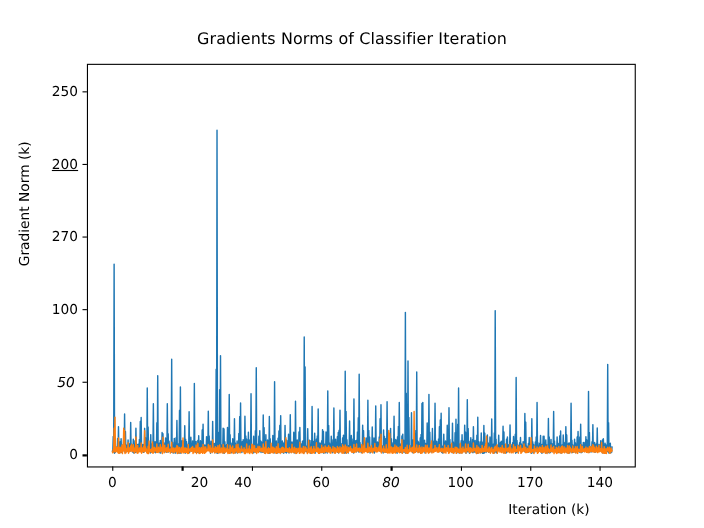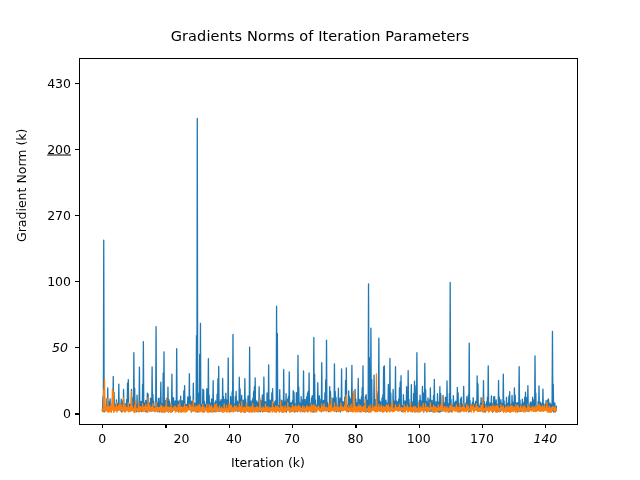--- a/index.html
+++ b/index.html
@@ -84,37 +84,37 @@
     transform-origin: left top;
     font-size: 12.5px;
     color: #000000;
     white-space: nowrap;
   }
   #xlabel {
     position: absolute;
     left: 0;
     top: 455px;
     width: 536px;
-    text-align: center;
+    text-align: right;
     font-size: 12.5px;
     color: #000000;
   }
   #ytick-labels, #xtick-labels, #tick-marks {
     position: absolute;
     left: 0; top: 0;
     width: 640px; height: 480px;
     pointer-events: none;
   }
 </style>
 </head>
 <body>
 
 <div id="figure">
 
-  <div id="chart-title">Gradients Norms of Iteration Parameters</div>
+  <div id="chart-title">Gradients Norms of Classifier Iteration</div>
 
   <div id="ylabel">Gradient Norm (k)</div>
 
   <div id="xlabel">Iteration (k)</div>
 
   <div id="plot-area">
     <svg id="plot-svg" width="497" height="365">
         <path d="M22.16 351.12L22.56 350.25L22.95 337.74L23.35 351.99L23.74 181.10L24.14 352.98L24.54 338.04L24.93 352.25L25.33 347.37L25.73 350.34L26.12 347.29L26.52 351.11L26.92 339.51L27.31 350.96L27.71 328.99L28.11 351.80L28.50 346.72L28.90 352.82L29.29 342.59L29.69 350.68L30.09 339.80L30.48 352.33L30.88 345.41L31.28 351.43L31.67 347.85L32.07 349.60L32.47 338.30L32.86 350.69L33.26 317.43L33.65 352.07L34.05 333.26L34.45 351.99L34.84 345.43L35.24 349.98L35.64 346.00L36.03 351.36L36.43 340.98L36.83 351.52L37.22 348.03L37.62 349.98L38.01 344.14L38.41 351.11L38.81 325.09L39.20 350.18L39.60 344.74L40.00 350.30L40.39 346.91L40.79 352.07L41.19 340.22L41.58 352.88L41.98 349.22L42.38 352.47L42.77 341.55L43.17 352.11L43.56 330.29L43.96 350.23L44.36 345.74L44.75 352.23L45.15 345.04L45.55 350.50L45.94 344.77L46.34 349.77L46.74 340.42L47.13 351.12L47.53 324.08L47.92 350.53L48.32 320.61L48.72 350.34L49.11 345.74L49.51 349.48L49.91 345.09L50.30 352.20L50.70 347.36L51.10 351.60L51.49 330.40L51.89 350.73L52.28 339.01L52.68 350.80L53.08 346.60L53.47 351.81L53.87 293.75L54.27 352.63L54.66 329.12L55.06 349.96L55.46 348.02L55.85 351.35L56.25 345.58L56.65 352.83L57.04 336.09L57.44 352.23L57.83 347.78L58.23 350.69L58.63 344.06L59.02 351.15L59.42 308.07L59.82 352.33L60.21 345.40L60.61 350.63L61.01 342.46L61.40 352.59L61.80 347.26L62.19 351.95L62.59 325.24L62.99 350.42L63.38 282.61L63.78 351.39L64.18 346.18L64.57 351.25L64.97 343.91L65.37 352.57L65.76 341.34L66.16 352.91L66.56 348.05L66.95 350.26L67.35 334.09L67.74 351.81L68.14 335.26L68.54 350.07L68.93 343.53L69.33 349.54L69.73 346.84L70.12 350.96L70.52 339.16L70.92 352.20L71.31 343.75L71.71 352.20L72.10 307.95L72.50 351.39L72.90 335.39L73.29 351.98L73.69 342.18L74.09 349.87L74.48 348.18L74.88 350.40L75.28 347.28L75.67 352.09L76.07 267.55L76.46 350.81L76.86 342.92L77.26 352.58L77.65 346.90L78.05 352.83L78.45 339.51L78.84 350.55L79.24 349.74L79.64 352.93L80.03 339.00L80.43 349.93L80.83 323.18L81.22 351.88L81.62 346.09L82.01 352.52L82.41 344.45L82.81 353.03L83.20 314.19L83.60 352.08L84.00 292.87L84.39 353.04L84.79 346.11L85.19 351.82L85.58 341.57L85.98 349.70L86.37 341.85L86.77 349.60L87.17 345.34L87.56 350.28L87.96 328.07L88.36 353.06L88.75 340.32L89.15 349.62L89.55 342.45L89.94 350.73L90.34 346.74L90.73 352.48L91.13 344.60L91.53 352.19L91.92 315.27L92.32 352.48L92.72 343.87L93.11 349.53L93.51 338.54L93.91 350.98L94.30 346.54L94.70 350.85L95.10 341.95L95.49 350.39L95.89 345.43L96.28 351.18L96.68 289.66L97.08 350.00L97.47 343.34L97.87 352.19L98.27 342.22L98.66 351.14L99.06 349.87L99.46 352.20L99.85 341.44L100.25 351.65L100.64 337.18L101.04 352.90L101.44 345.23L101.83 351.74L102.23 341.65L102.63 352.06L103.02 342.64L103.42 350.85L103.82 331.97L104.21 351.52L104.61 326.66L105.00 349.64L105.40 346.20L105.80 349.88L106.19 345.48L106.59 350.64L106.99 348.39L107.38 350.27L107.78 337.93L108.18 350.24L108.57 343.96L108.97 349.52L109.37 314.74L109.76 350.43L110.16 337.27L110.55 350.49L110.95 347.78L111.35 353.00L111.74 342.07L112.14 351.33L112.54 347.31L112.93 351.66L113.33 324.07L113.73 351.58L114.12 345.79L114.52 349.91L114.91 344.12L115.31 352.50L115.71 350.57L116.10 350.50L116.50 276.61L116.90 352.73L117.29 59.45L117.69 353.06L118.09 333.96L118.48 351.39L118.88 345.45L119.28 352.63L119.67 295.38L120.07 351.43L120.46 264.33L120.86 351.81L121.26 345.23L121.65 349.84L122.05 347.62L122.45 351.61L122.84 330.20L123.24 352.85L123.64 330.88L124.03 353.06L124.43 342.49L124.82 351.37L125.22 346.09L125.62 349.48L126.01 345.16L126.41 350.68L126.81 329.71L127.20 351.95L127.60 344.74L128.00 351.15L128.39 299.61L128.79 350.66L129.18 336.13L129.58 350.72L129.98 343.73L130.37 352.61L130.77 348.32L131.17 351.99L131.56 339.82L131.96 350.70L132.36 343.48L132.75 351.17L133.15 321.70L133.55 352.59L133.94 343.65L134.34 352.54L134.73 345.93L135.13 350.45L135.53 341.92L135.92 352.81L136.32 344.23L136.72 351.36L137.11 335.14L137.51 351.93L137.91 319.81L138.30 351.78L138.70 307.32L139.09 349.90L139.49 346.18L139.89 352.38L140.28 342.47L140.68 350.58L141.08 340.71L141.47 350.13L141.87 344.26L142.27 352.71L142.66 319.42L143.06 350.03L143.45 337.35L143.85 350.48L144.25 340.39L144.64 351.67L145.04 347.72L145.44 351.12L145.83 334.03L146.23 351.18L146.63 340.91L147.02 350.36L147.42 344.07L147.82 351.32L148.21 299.01L148.61 352.24L149.00 345.68L149.40 350.04L149.80 349.14L150.19 352.82L150.59 337.52L150.99 350.80L151.38 344.73L151.78 352.33L152.18 332.56L152.57 350.87L152.97 275.31L153.36 350.48L153.76 344.71L154.16 350.90L154.55 349.54L154.95 351.44L155.35 337.59L155.74 351.57L156.14 332.46L156.54 351.35L156.93 341.67L157.33 352.34L157.73 342.88L158.12 349.85L158.52 345.12L158.91 352.28L159.31 318.25L159.71 351.41L160.10 329.87L160.50 352.74L160.90 345.11L161.29 352.37L161.69 336.28L162.09 350.75L162.48 346.77L162.88 351.33L163.27 341.04L163.67 350.34L164.07 343.89L164.46 353.08L164.86 319.58L165.26 352.92L165.65 339.86L166.05 350.01L166.45 347.87L166.84 350.58L167.24 346.21L167.63 351.49L168.03 336.88L168.43 351.64L168.82 343.47L169.22 352.88L169.62 288.10L170.01 350.48L170.41 343.48L170.81 351.61L171.20 341.91L171.60 349.81L172.00 349.08L172.39 352.80L172.79 339.36L173.18 349.51L173.58 332.76L173.98 350.27L174.37 327.82L174.77 349.63L175.17 318.83L175.56 351.78L175.96 344.66L176.36 352.46L176.75 341.89L177.15 351.91L177.54 343.65L177.94 353.08L178.34 346.68L178.73 351.41L179.13 327.70L179.53 352.20L179.92 340.79L180.32 352.74L180.72 341.44L181.11 351.11L181.51 348.41L181.90 352.00L182.30 335.82L182.70 352.79L183.09 344.83L183.49 350.65L183.89 318.04L184.28 351.79L184.68 346.58L185.08 352.33L185.47 342.75L185.87 349.65L186.27 345.46L186.66 351.44L187.06 333.96L187.45 352.69L187.85 340.81L188.25 352.86L188.64 305.85L189.04 351.04L189.44 344.08L189.83 352.44L190.23 341.03L190.63 351.43L191.02 348.17L191.42 351.18L191.81 333.78L192.21 351.60L192.61 329.61L193.00 351.30L193.40 345.98L193.80 351.06L194.19 344.50L194.59 349.77L194.99 342.17L195.38 352.10L195.78 341.72L196.17 353.09L196.57 247.27L196.97 351.77L197.36 274.63L197.76 351.03L198.16 346.37L198.55 351.73L198.95 346.41L199.35 350.73L199.74 330.64L200.14 351.35L200.54 342.62L200.93 351.67L201.33 341.22L201.72 351.14L202.12 349.47L202.52 353.07L202.91 341.41L203.31 352.51L203.71 310.50L204.10 352.00L204.50 347.09L204.90 351.35L205.29 342.14L205.69 349.90L206.08 334.76L206.48 353.04L206.88 345.88L207.27 350.13L207.67 340.19L208.07 351.43L208.46 337.34L208.86 349.55L209.26 312.89L209.65 351.77L210.05 343.45L210.45 352.77L210.84 344.17L211.24 352.35L211.63 343.91L212.03 350.90L212.43 341.56L212.82 351.92L213.22 331.64L213.62 352.44L214.01 333.16L214.41 353.00L214.81 344.69L215.20 352.27L215.60 345.13L215.99 352.60L216.39 333.77L216.79 350.30L217.18 343.88L217.58 352.78L217.98 296.32L218.37 349.57L218.77 327.79L219.17 349.60L219.56 343.77L219.96 351.46L220.35 349.17L220.75 351.90L221.15 337.62L221.54 350.20L221.94 345.30L222.34 352.57L222.73 340.73L223.13 351.54L223.53 311.96L223.92 351.78L224.32 346.69L224.72 352.59L225.11 340.30L225.51 350.28L225.90 347.16L226.30 349.54L226.70 337.99L227.09 352.25L227.49 334.23L227.89 352.83L228.28 332.11L228.68 350.67L229.08 313.89L229.47 349.80L229.87 344.22L230.26 351.82L230.66 347.89L231.06 350.75L231.45 339.09L231.85 350.71L232.25 336.64L232.64 352.66L233.04 344.52L233.44 352.97L233.83 278.39L234.23 352.68L234.62 315.10L235.02 350.71L235.42 340.85L235.81 350.77L236.21 347.25L236.61 352.75L237.00 345.93L237.40 349.74L237.80 323.74L238.19 349.70L238.59 343.04L238.99 350.05L239.38 336.89L239.78 350.03L240.17 350.02L240.57 350.71L240.97 340.09L241.36 352.83L241.76 303.60L242.16 350.39L242.55 346.79L242.95 349.95L243.35 341.63L243.74 351.90L244.14 341.23L244.53 350.56L244.93 333.71L245.33 350.90L245.72 320.73L246.12 351.99L246.52 281.27L246.91 350.28L247.31 343.24L247.71 349.59L248.10 348.27L248.50 352.48L248.90 347.02L249.29 349.51L249.69 327.56L250.08 349.58L250.48 332.56L250.88 350.57L251.27 341.46L251.67 349.87L252.07 344.94L252.46 350.85L252.86 339.22L253.26 349.92L253.65 344.85L254.05 350.87L254.44 304.94L254.84 351.87L255.24 332.40L255.63 350.98L256.03 338.51L256.43 352.78L256.82 349.43L257.22 351.86L257.62 347.10L258.01 350.40L258.41 329.16L258.80 352.13L259.20 342.55L259.60 351.38L259.99 339.09L260.39 352.94L260.79 343.84L261.18 349.94L261.58 309.97L261.98 351.47L262.37 343.46L262.77 350.49L263.17 342.76L263.56 350.32L263.96 344.03L264.35 350.14L264.75 338.26L265.15 351.06L265.54 321.71L265.94 349.70L266.34 308.93L266.73 352.21L267.13 346.11L267.53 350.71L267.92 347.10L268.32 352.76L268.71 331.97L269.11 350.44L269.51 337.69L269.90 350.73L270.30 339.82L270.70 352.15L271.09 341.77L271.49 351.22L271.89 306.30L272.28 350.85L272.68 334.41L273.07 350.23L273.47 347.28L273.87 352.02L274.26 346.05L274.66 350.39L275.06 330.44L275.45 350.93L275.85 339.82L276.25 349.60L276.64 350.88L277.04 350.81L277.44 343.37L277.83 350.30L278.23 319.40L278.62 351.21L279.02 347.79L279.42 351.68L279.81 340.45L280.21 351.90L280.61 341.81L281.00 353.08L281.40 337.96L281.80 350.78L282.19 328.61L282.59 350.05L282.98 306.86L283.38 351.35L283.78 344.48L284.17 352.13L284.57 347.73L284.97 352.39L285.36 337.44L285.76 352.88L286.16 335.67L286.55 350.39L286.95 341.18L287.34 352.40L287.74 344.89L288.14 350.41L288.53 224.97L288.93 353.09L289.33 298.42L289.72 350.77L290.12 347.62L290.52 352.05L290.91 269.09L291.31 351.52L291.71 320.45L292.10 351.17L292.50 346.26L292.89 350.36L293.29 349.68L293.69 350.54L294.08 316.19L294.48 350.20L294.88 346.12L295.27 352.57L295.67 340.71L296.07 349.93L296.46 347.01L296.86 352.30L297.25 335.49L297.65 352.24L298.05 332.35L298.44 351.11L298.84 279.10L299.24 351.42L299.63 341.61L300.03 351.00L300.43 342.80L300.82 352.27L301.22 348.65L301.62 350.31L302.01 339.11L302.41 349.64L302.80 335.92L303.20 352.52L303.60 307.89L303.99 352.02L304.39 306.79L304.79 351.53L305.18 345.41L305.58 350.29L305.98 341.15L306.37 352.83L306.77 344.07L307.16 349.51L307.56 345.31L307.96 349.79L308.35 325.49L308.75 351.02L309.15 338.29L309.54 352.40L309.94 299.51L310.34 350.94L310.73 333.85L311.13 350.54L311.52 349.68L311.92 351.78L312.32 345.82L312.71 351.94L313.11 330.49L313.51 351.13L313.90 342.91L314.30 351.18L314.70 341.85L315.09 350.84L315.49 307.67L315.89 350.88L316.28 341.88L316.68 350.63L317.07 342.32L317.47 349.81L317.87 347.32L318.26 350.51L318.66 340.12L319.06 351.73L319.45 328.86L319.85 349.85L320.25 322.89L320.64 350.87L321.04 316.74L321.43 352.25L321.83 346.35L322.23 352.83L322.62 346.65L323.02 352.61L323.42 335.66L323.81 350.11L324.21 343.44L324.61 352.19L325.00 341.99L325.40 349.51L325.79 343.65L326.19 349.63L326.59 327.64L326.98 350.94L327.38 343.52L327.78 349.62L328.17 311.62L328.57 351.06L328.97 340.52L329.36 349.91L329.76 345.61L330.16 349.58L330.55 349.51L330.95 352.46L331.34 325.66L331.74 352.51L332.14 342.68L332.53 352.04L332.93 346.83L333.33 351.74L333.72 334.31L334.12 351.08L334.52 322.19L334.91 353.07L335.31 345.01L335.70 350.19L336.10 326.61L336.50 352.60L336.89 293.65L337.29 349.80L337.69 344.65L338.08 352.92L338.48 347.74L338.88 350.47L339.27 341.63L339.67 352.59L340.06 336.14L340.46 352.34L340.86 341.87L341.25 349.48L341.65 345.27L342.05 351.04L342.44 327.47L342.84 351.58L343.24 333.98L343.63 353.03L344.03 347.07L344.43 350.83L344.82 304.28L345.22 351.80L345.61 330.61L346.01 351.01L346.41 342.14L346.80 352.98L347.20 350.27L347.60 349.88L347.99 339.01L348.39 350.79L348.79 345.71L349.18 352.09L349.58 340.47L349.97 352.65L350.37 328.91L350.77 351.77L351.16 346.74L351.56 352.05L351.96 341.35L352.35 349.94L352.75 348.64L353.15 352.81L353.54 336.56L353.94 352.98L354.34 320.37L354.73 351.68L355.13 342.29L355.52 352.09L355.92 348.42L356.32 350.56L356.71 342.79L357.11 352.68L357.51 334.68L357.90 349.96L358.30 346.76L358.70 353.00L359.09 342.68L359.49 353.01L359.88 327.76L360.28 352.74L360.68 334.73L361.07 350.19L361.47 348.24L361.87 352.37L362.26 343.81L362.66 351.32L363.06 336.36L363.45 351.34L363.85 343.62L364.24 352.08L364.64 350.45L365.04 351.83L365.43 338.27L365.83 350.25L366.23 347.05L366.62 351.52L367.02 321.93L367.42 350.77L367.81 345.06L368.21 352.71L368.61 344.68L369.00 352.91L369.40 334.60L369.79 352.70L370.19 223.38L370.59 350.94L370.98 340.39L371.38 352.62L371.78 346.73L372.17 352.66L372.57 345.72L372.97 350.08L373.36 336.58L373.76 350.41L374.15 344.35L374.55 350.20L374.95 343.34L375.34 350.14L375.74 342.05L376.14 350.97L376.53 347.19L376.93 349.90L377.33 328.46L377.72 352.49L378.12 333.79L378.51 352.70L378.91 345.01L379.31 349.55L379.70 349.42L380.10 352.84L380.50 340.27L380.89 351.69L381.29 338.26L381.69 351.51L382.08 347.27L382.48 351.32L382.88 345.01L383.27 350.23L383.67 327.44L384.06 349.62L384.46 345.14L384.86 351.53L385.25 349.72L385.65 349.89L386.05 343.56L386.44 351.77L386.84 337.76L387.24 350.16L387.63 350.56L388.03 350.44L388.42 335.77L388.82 352.98L389.22 284.26L389.61 352.15L390.01 341.44L390.41 351.93L390.80 347.55L391.20 351.15L391.60 345.82L391.99 350.03L392.39 343.50L392.79 349.90L393.18 338.66L393.58 351.44L393.97 344.67L394.37 349.94L394.77 347.00L395.16 350.42L395.56 342.49L395.96 350.30L396.35 343.67L396.75 351.28L397.15 316.86L397.54 351.90L397.94 324.78L398.33 351.72L398.73 346.31L399.13 352.12L399.52 348.16L399.92 351.75L400.32 344.22L400.71 352.17L401.11 338.74L401.51 349.47L401.90 344.75L402.30 349.57L402.69 349.88L403.09 353.04L403.49 321.68L403.88 351.48L404.28 342.51L404.68 352.77L405.07 345.05L405.47 349.51L405.87 346.35L406.26 351.89L406.66 342.79L407.06 350.19L407.45 338.14L407.85 350.60L408.24 306.83L408.64 350.11L409.04 343.46L409.43 350.73L409.83 347.12L410.23 350.98L410.62 343.88L411.02 349.96L411.42 336.95L411.81 351.62L412.21 344.95L412.60 353.10L413.00 344.75L413.40 352.48L413.79 337.56L414.19 351.56L414.59 337.63L414.98 349.70L415.38 348.31L415.78 352.10L416.17 340.89L416.57 352.75L416.96 345.42L417.36 350.53L417.76 348.71L418.15 352.47L418.55 321.48L418.95 352.38L419.34 338.16L419.74 352.71L420.14 348.08L420.53 352.20L420.93 340.56L421.33 350.69L421.72 344.47L422.12 351.54L422.51 347.40L422.91 350.81L423.31 315.09L423.70 350.47L424.10 341.85L424.50 351.44L424.89 346.22L425.29 350.47L425.69 348.26L426.08 350.18L426.48 338.28L426.87 351.69L427.27 344.84L427.67 352.39L428.06 343.97L428.46 350.22L428.86 337.24L429.25 349.69L429.65 332.77L430.05 353.09L430.44 347.10L430.84 349.69L431.23 345.27L431.63 352.13L432.03 336.40L432.42 349.92L432.82 343.22L433.22 351.79L433.61 348.17L434.01 351.12L434.41 328.83L434.80 351.77L435.20 336.50L435.60 352.67L435.99 345.68L436.39 352.38L436.78 343.94L437.18 352.75L437.58 343.74L437.97 352.71L438.37 348.27L438.77 350.75L439.16 307.65L439.56 349.47L439.96 341.24L440.35 352.44L440.75 345.53L441.14 352.07L441.54 349.84L441.94 350.07L442.33 340.24L442.73 351.67L443.13 343.61L443.52 352.60L443.92 346.21L444.32 350.65L444.71 338.24L445.11 351.16L445.51 333.27L445.90 350.77L446.30 347.13L446.69 352.01L447.09 338.31L447.49 351.49L447.88 326.75L448.28 352.58L448.68 345.31L449.07 352.24L449.47 347.81L449.87 349.89L450.26 343.26L450.66 350.31L451.05 343.21L451.45 351.51L451.85 345.98L452.24 349.48L452.64 338.04L453.04 350.12L453.43 340.98L453.83 350.95L454.23 347.49L454.62 352.03L455.02 296.97L455.41 350.87L455.81 334.04L456.21 352.08L456.60 347.14L457.00 350.42L457.40 350.08L457.79 351.64L458.19 342.52L458.59 350.06L458.98 327.01L459.38 351.55L459.78 348.27L460.17 350.13L460.57 343.23L460.96 352.27L461.36 346.04L461.76 349.81L462.15 344.40L462.55 350.52L462.95 330.08L463.34 350.45L463.74 344.81L464.14 350.48L464.53 347.50L464.93 350.61L465.32 345.08L465.72 349.83L466.12 341.70L466.51 351.03L466.91 346.44L467.31 351.86L467.70 340.99L468.10 352.94L468.50 339.93L468.89 350.59L469.29 346.69L469.68 351.40L470.08 344.02L470.48 352.64L470.87 345.47L471.27 351.59L471.67 350.08L472.06 351.28L472.46 272.41L472.86 351.98L473.25 325.23L473.65 353.06L474.05 346.09L474.44 351.01L474.84 343.99L475.23 352.83L475.63 349.57L476.03 352.00L476.42 347.22" fill="none" stroke="#1f77b4" stroke-width="1.3" stroke-linejoin="round" stroke-linecap="round"></path>
         <path d="M22.16 351.73L22.56 352.68L22.95 349.56L23.35 350.57L23.74 330.32L24.14 351.66L24.54 320.28L24.93 351.87L25.33 349.63L25.73 351.13L26.12 347.61L26.52 351.71L26.92 347.60L27.31 352.64L27.71 339.25L28.11 353.17L28.50 348.86L28.90 352.58L29.29 347.57L29.69 352.29L30.09 351.04L30.48 350.94L30.88 345.60L31.28 353.33L31.67 349.44L32.07 351.04L32.47 330.24L32.86 350.50L33.26 332.55L33.65 353.26L34.05 346.19L34.45 352.64L34.84 350.35L35.24 350.82L35.64 348.47L36.03 351.38L36.43 343.53L36.83 353.09L37.22 349.00L37.62 351.71L38.01 347.91L38.41 351.04L38.81 346.34L39.20 350.70L39.60 344.88L40.00 351.58L40.39 350.55L40.79 350.65L41.19 345.38L41.58 351.77L41.98 350.41L42.38 352.77L42.77 348.06L43.17 351.22L43.56 338.30L43.96 351.38L44.36 348.85L44.75 353.02L45.15 346.02L45.55 352.82L45.94 350.28L46.34 350.82L46.74 348.32L47.13 351.76L47.53 348.57L47.92 351.71L48.32 343.80L48.72 353.00L49.11 350.87L49.51 351.82L49.91 348.02L50.30 351.37L50.70 346.49L51.10 351.97L51.49 332.49L51.89 351.06L52.28 347.19L52.68 350.49L53.08 349.07L53.47 352.72L53.87 350.46L54.27 353.24L54.66 346.74L55.06 353.33L55.46 341.85L55.85 351.04L56.25 351.66L56.65 350.66L57.04 349.58L57.44 351.86L57.83 348.88L58.23 352.36L58.63 342.83L59.02 353.13L59.42 350.09L59.82 352.32L60.21 347.58L60.61 350.89L61.01 348.14L61.40 350.69L61.80 349.60L62.19 352.28L62.59 344.68L62.99 352.19L63.38 351.64L63.78 352.45L64.18 347.58L64.57 351.24L64.97 349.35L65.37 351.82L65.76 345.38L66.16 351.06L66.56 347.59L66.95 350.48L67.35 350.24L67.74 353.33L68.14 338.50L68.54 350.92L68.93 347.39L69.33 352.57L69.73 345.85L70.12 350.47L70.52 351.19L70.92 350.66L71.31 348.35L71.71 352.27L72.10 347.89L72.50 351.41L72.90 344.89L73.29 351.41L73.69 350.52L74.09 351.22L74.48 349.05L74.88 352.87L75.28 349.16L75.67 351.30L76.07 343.03L76.46 351.69L76.86 351.20L77.26 352.51L77.65 348.15L78.05 351.45L78.45 349.47L78.84 352.36L79.24 348.33L79.64 351.02L80.03 348.49L80.43 351.37L80.83 345.94L81.22 353.25L81.62 346.93L82.01 350.64L82.41 349.23L82.81 352.99L83.20 347.74L83.60 351.89L84.00 352.12L84.39 351.16L84.79 348.34L85.19 352.83L85.58 347.23L85.98 351.37L86.37 339.19L86.77 352.69L87.17 350.98L87.56 352.26L87.96 348.19L88.36 352.33L88.75 348.20L89.15 352.13L89.55 348.62L89.94 352.61L90.34 351.38L90.73 353.25L91.13 345.00L91.53 353.00L91.92 349.13L92.32 350.56L92.72 349.33L93.11 351.04L93.51 348.46L93.91 351.31L94.30 347.85L94.70 350.71L95.10 346.96L95.49 353.21L95.89 348.80L96.28 352.41L96.68 348.57L97.08 350.77L97.47 351.78L97.87 351.38L98.27 345.54L98.66 353.35L99.06 349.04L99.46 351.99L99.85 343.84L100.25 351.31L100.64 349.95L101.04 353.19L101.44 348.07L101.83 353.19L102.23 349.49L102.63 352.30L103.02 347.82L103.42 352.13L103.82 351.58L104.21 353.09L104.61 344.96L105.00 351.96L105.40 350.21L105.80 353.12L106.19 347.36L106.59 352.53L106.99 347.28L107.38 351.77L107.78 349.36L108.18 351.04L108.57 349.17L108.97 350.66L109.37 345.04L109.76 350.89L110.16 350.06L110.55 351.09L110.95 345.98L111.35 352.50L111.74 348.69L112.14 351.28L112.54 348.26L112.93 352.47L113.33 341.01L113.73 351.07L114.12 350.75L114.52 351.50L114.91 348.59L115.31 352.81L115.71 347.15L116.10 351.80L116.50 347.72L116.90 352.22L117.29 351.91L117.69 350.98L118.09 346.14L118.48 352.93L118.88 350.78L119.28 352.09L119.67 345.52L120.07 352.30L120.46 350.41L120.86 352.53L121.26 348.26L121.65 350.98L122.05 349.40L122.45 352.90L122.84 345.05L123.24 351.55L123.64 349.26L124.03 352.79L124.43 348.06L124.82 352.08L125.22 349.60L125.62 351.02L126.01 348.82L126.41 351.74L126.81 345.34L127.20 353.26L127.60 350.34L128.00 352.78L128.39 349.28L128.79 353.10L129.18 345.66L129.58 352.91L129.98 347.50L130.37 350.80L130.77 350.75L131.17 351.83L131.56 346.39L131.96 353.25L132.36 350.30L132.75 352.91L133.15 348.87L133.55 352.61L133.94 350.31L134.34 350.90L134.73 345.38L135.13 351.06L135.53 349.80L135.92 352.60L136.32 344.73L136.72 352.36L137.11 348.12L137.51 351.57L137.91 349.14L138.30 352.72L138.70 350.79L139.09 351.41L139.49 346.55L139.89 350.83L140.28 349.26L140.68 351.03L141.08 350.21L141.47 351.59L141.87 348.10L142.27 353.21L142.66 349.53L143.06 353.29L143.45 350.40L143.85 350.46L144.25 344.53L144.64 352.63L145.04 349.92L145.44 350.56L145.83 349.07L146.23 352.53L146.63 346.44L147.02 353.31L147.42 351.39L147.82 351.64L148.21 349.31L148.61 352.38L149.00 344.72L149.40 353.22L149.80 345.46L150.19 350.91L150.59 349.42L150.99 351.59L151.38 346.15L151.78 351.85L152.18 350.06L152.57 351.97L152.97 348.63L153.36 353.20L153.76 350.70L154.16 350.58L154.55 346.75L154.95 352.38L155.35 348.78L155.74 350.69L156.14 346.88L156.54 351.08L156.93 349.87L157.33 351.00L157.73 348.44L158.12 351.43L158.52 350.20L158.91 351.67L159.31 344.56L159.71 351.43L160.10 351.41L160.50 352.75L160.90 347.55L161.29 353.30L161.69 342.46L162.09 351.72L162.48 349.91L162.88 352.61L163.27 349.11L163.67 353.11L164.07 347.99L164.46 352.91L164.86 348.86L165.26 351.74L165.65 349.07L166.05 352.78L166.45 343.93L166.84 351.71L167.24 352.01L167.63 352.38L168.03 347.38L168.43 352.74L168.82 348.32L169.22 352.12L169.62 348.46L170.01 350.73L170.41 350.25L170.81 352.98L171.20 347.18L171.60 353.11L172.00 349.43L172.39 352.09L172.79 344.48L173.18 352.42L173.58 352.29L173.98 352.06L174.37 348.63L174.77 353.27L175.17 350.63L175.56 351.35L175.96 348.30L176.36 352.27L176.75 347.55L177.15 351.80L177.54 348.11L177.94 352.37L178.34 349.55L178.73 351.49L179.13 348.36L179.53 351.37L179.92 339.00L180.32 351.26L180.72 351.31L181.11 351.38L181.51 348.81L181.90 352.14L182.30 349.33L182.70 351.55L183.09 347.92L183.49 352.49L183.89 349.66L184.28 350.58L184.68 349.09L185.08 352.42L185.47 344.85L185.87 351.09L186.27 347.97L186.66 352.33L187.06 350.90L187.45 352.31L187.85 347.65L188.25 351.40L188.64 349.20L189.04 353.23L189.44 348.69L189.83 353.02L190.23 349.54L190.63 351.79L191.02 348.44L191.42 351.10L191.81 349.52L192.21 353.17L192.61 342.94L193.00 352.62L193.40 350.30L193.80 351.19L194.19 348.42L194.59 352.79L194.99 349.75L195.38 352.47L195.78 346.93L196.17 353.31L196.57 350.82L196.97 351.89L197.36 347.15L197.76 350.95L198.16 348.01L198.55 350.68L198.95 349.29L199.35 353.31L199.74 351.39L200.14 352.53L200.54 341.40L200.93 350.94L201.33 349.69L201.72 352.95L202.12 348.38L202.52 352.02L202.91 347.03L203.31 353.17L203.71 350.64L204.10 352.75L204.50 349.09L204.90 352.38L205.29 346.94L205.69 352.93L206.08 349.25L206.48 351.34L206.88 350.05L207.27 351.19L207.67 343.47L208.07 351.54L208.46 350.39L208.86 351.89L209.26 348.13L209.65 353.17L210.05 350.03L210.45 352.98L210.84 348.92L211.24 352.18L211.63 350.21L212.03 352.49L212.43 345.74L212.82 352.21L213.22 349.25L213.62 352.35L214.01 347.66L214.41 351.85L214.81 350.76L215.20 352.55L215.60 346.34L215.99 351.36L216.39 350.95L216.79 351.28L217.18 347.49L217.58 351.96L217.98 348.29L218.37 351.86L218.77 346.15L219.17 351.44L219.56 347.70L219.96 352.70L220.35 347.78L220.75 352.98L221.15 349.44L221.54 350.58L221.94 349.58L222.34 351.59L222.73 346.87L223.13 350.80L223.53 350.62L223.92 352.76L224.32 347.79L224.72 352.99L225.11 348.80L225.51 350.71L225.90 350.04L226.30 352.11L226.70 346.77L227.09 351.35L227.49 348.10L227.89 352.54L228.28 349.72L228.68 351.83L229.08 347.09L229.47 351.39L229.87 351.63L230.26 351.61L230.66 348.05L231.06 353.15L231.45 345.31L231.85 352.18L232.25 346.83L232.64 352.98L233.04 349.69L233.44 350.85L233.83 345.46L234.23 351.09L234.62 349.96L235.02 353.08L235.42 346.89L235.81 352.19L236.21 350.85L236.61 352.29L237.00 347.87L237.40 350.78L237.80 349.17L238.19 350.77L238.59 346.91L238.99 351.00L239.38 348.82L239.78 352.15L240.17 349.21L240.57 352.27L240.97 350.44L241.36 352.01L241.76 344.95L242.16 352.42L242.55 350.91L242.95 351.48L243.35 347.69L243.74 351.79L244.14 344.68L244.53 350.46L244.93 348.65L245.33 351.07L245.72 349.00L246.12 350.83L246.52 348.23L246.91 351.84L247.31 348.90L247.71 351.49L248.10 349.36L248.50 351.19L248.90 344.95L249.29 352.97L249.69 351.01L250.08 351.47L250.48 346.20L250.88 352.66L251.27 338.94L251.67 351.60L252.07 349.31L252.46 351.36L252.86 348.79L253.26 351.51L253.65 349.64L254.05 352.39L254.44 344.00L254.84 351.87L255.24 349.99L255.63 351.67L256.03 347.62L256.43 351.16L256.82 350.79L257.22 351.88L257.62 346.06L258.01 351.48L258.41 349.93L258.80 352.73L259.20 348.47L259.60 350.84L259.99 350.13L260.39 350.81L260.79 344.26L261.18 350.99L261.58 348.13L261.98 351.83L262.37 347.74L262.77 351.63L263.17 351.64L263.56 351.32L263.96 348.21L264.35 350.48L264.75 346.35L265.15 351.01L265.54 340.10L265.94 351.48L266.34 335.80L266.73 352.85L267.13 348.81L267.53 350.83L267.92 349.92L268.32 351.36L268.71 346.67L269.11 351.83L269.51 349.17L269.90 352.19L270.30 351.03L270.70 351.42L271.09 345.25L271.49 352.27L271.89 349.87L272.28 352.81L272.68 348.94L273.07 352.62L273.47 332.34L273.87 352.77L274.26 335.04L274.66 351.28L275.06 350.21L275.45 352.75L275.85 347.33L276.25 350.78L276.64 351.29L277.04 353.03L277.44 347.73L277.83 352.69L278.23 349.20L278.62 352.01L279.02 345.61L279.42 352.85L279.81 351.01L280.21 351.25L280.61 346.56L281.00 351.93L281.40 348.32L281.80 351.57L282.19 348.07L282.59 351.98L282.98 352.00L283.38 352.58L283.78 346.81L284.17 350.88L284.57 348.29L284.97 352.12L285.36 340.66L285.76 353.11L286.16 350.26L286.55 350.58L286.95 349.84L287.34 351.07L287.74 349.64L288.14 351.78L288.53 347.68L288.93 352.76L289.33 349.71L289.72 352.94L290.12 345.81L290.52 353.18L290.91 349.81L291.31 352.66L291.71 349.83L292.10 351.58L292.50 346.00L292.89 350.62L293.29 350.26L293.69 351.45L294.08 348.43L294.48 351.86L294.88 347.46L295.27 350.74L295.67 350.88L296.07 352.92L296.46 315.02L296.86 352.36L297.25 348.12L297.65 352.20L298.05 350.63L298.44 350.87L298.84 345.56L299.24 350.86L299.63 351.19L300.03 352.49L300.43 348.48L300.82 350.69L301.22 346.02L301.62 351.79L302.01 347.91L302.41 353.13L302.80 349.90L303.20 352.93L303.60 347.42L303.99 352.72L304.39 349.95L304.79 351.56L305.18 347.68L305.58 350.86L305.98 350.43L306.37 351.55L306.77 345.71L307.16 353.03L307.56 350.32L307.96 351.61L308.35 345.85L308.75 351.66L309.15 350.07L309.54 352.96L309.94 348.20L310.34 352.45L310.73 349.65L311.13 351.63L311.52 345.23L311.92 350.69L312.32 341.90L312.71 352.75L313.11 351.04L313.51 351.33L313.90 349.36L314.30 352.31L314.70 348.96L315.09 351.27L315.49 345.87L315.89 351.33L316.28 350.09L316.68 350.48L317.07 348.06L317.47 351.79L317.87 350.54L318.26 352.11L318.66 348.01L319.06 351.61L319.45 345.24L319.85 351.19L320.25 350.19L320.64 350.89L321.04 348.99L321.43 351.82L321.83 348.36L322.23 350.75L322.62 349.57L323.02 352.46L323.42 349.03L323.81 352.60L324.21 345.66L324.61 350.48L325.00 350.44L325.40 352.89L325.79 348.05L326.19 350.83L326.59 350.57L326.98 350.98L327.38 345.89L327.78 353.02L328.17 349.72L328.57 352.67L328.97 348.45L329.36 351.24L329.76 350.09L330.16 351.88L330.55 344.02L330.95 352.11L331.34 348.89L331.74 352.13L332.14 348.71L332.53 353.17L332.93 351.12L333.33 351.53L333.72 347.50L334.12 351.08L334.52 347.89L334.91 353.15L335.31 347.72L335.70 351.28L336.10 348.87L336.50 352.07L336.89 349.36L337.29 352.29L337.69 349.90L338.08 352.93L338.48 343.81L338.88 352.30L339.27 348.57L339.67 352.95L340.06 350.49L340.46 352.64L340.86 347.30L341.25 351.07L341.65 349.97L342.05 351.76L342.44 349.09L342.84 351.25L343.24 344.62L343.63 352.82L344.03 348.66L344.43 350.88L344.82 349.05L345.22 350.76L345.61 344.77L346.01 351.13L346.41 351.10L346.80 352.42L347.20 348.12L347.60 352.51L347.99 348.23L348.39 351.54L348.79 349.24L349.18 351.03L349.58 349.73L349.97 352.01L350.37 343.59L350.77 350.59L351.16 348.94L351.56 350.69L351.96 348.43L352.35 351.75L352.75 352.07L353.15 353.25L353.54 346.06L353.94 350.52L354.34 349.61L354.73 353.15L355.13 347.51L355.52 351.08L355.92 349.12L356.32 352.75L356.71 348.91L357.11 350.90L357.51 349.66L357.90 352.21L358.30 345.88L358.70 351.06L359.09 350.67L359.49 351.78L359.88 348.46L360.28 351.20L360.68 346.80L361.07 351.24L361.47 344.29L361.87 351.66L362.26 337.52L362.66 350.78L363.06 350.29L363.45 351.57L363.85 349.14L364.24 351.96L364.64 347.35L365.04 351.10L365.43 348.39L365.83 353.04L366.23 350.88L366.62 351.75L367.02 347.77L367.42 350.94L367.81 350.05L368.21 353.05L368.61 349.66L369.00 353.10L369.40 348.05L369.79 351.59L370.19 346.60L370.59 350.84L370.98 349.21L371.38 350.49L371.78 345.27L372.17 352.98L372.57 350.47L372.97 351.09L373.36 348.08L373.76 350.80L374.15 350.07L374.55 352.11L374.95 347.94L375.34 350.53L375.74 350.89L376.14 352.46L376.53 346.02L376.93 350.58L377.33 348.53L377.72 352.77L378.12 348.68L378.51 351.44L378.91 350.64L379.31 353.16L379.70 344.60L380.10 351.18L380.50 350.16L380.89 350.62L381.29 348.67L381.69 351.87L382.08 348.38L382.48 350.84L382.88 347.60L383.27 352.49L383.67 344.77L384.06 350.74L384.46 348.25L384.86 352.68L385.25 351.18L385.65 351.88L386.05 349.08L386.44 352.69L386.84 345.29L387.24 350.95L387.63 350.02L388.03 351.69L388.42 347.05L388.82 351.71L389.22 350.12L389.61 351.22L390.01 349.31L390.41 350.93L390.80 345.87L391.20 353.00L391.60 347.38L391.99 350.77L392.39 350.78L392.79 350.64L393.18 346.00L393.58 353.17L393.97 349.90L394.37 352.36L394.77 348.58L395.16 351.23L395.56 348.65L395.96 351.10L396.35 344.58L396.75 350.64L397.15 349.39L397.54 352.38L397.94 347.56L398.33 352.32L398.73 350.42L399.13 352.37L399.52 348.79L399.92 352.17L400.32 349.74L400.71 351.50L401.11 346.26L401.51 351.27L401.90 349.83L402.30 352.56L402.69 338.97L403.09 352.17L403.49 349.79L403.88 351.50L404.28 349.58L404.68 350.46L405.07 349.52L405.47 353.27L405.87 346.45L406.26 351.41L406.66 348.96L407.06 350.45L407.45 349.59L407.85 351.48L408.24 347.43L408.64 353.14L409.04 350.24L409.43 352.39L409.83 348.16L410.23 351.33L410.62 347.32L411.02 351.23L411.42 347.71L411.81 352.22L412.21 349.46L412.60 351.81L413.00 345.96L413.40 352.45L413.79 350.01L414.19 351.89L414.59 347.48L414.98 351.47L415.38 350.29L415.78 352.99L416.17 346.60L416.57 350.62L416.96 349.67L417.36 353.27L417.76 346.18L418.15 350.92L418.55 348.74L418.95 352.05L419.34 349.63L419.74 352.44L420.14 350.41L420.53 351.19L420.93 345.57L421.33 351.30L421.72 351.20L422.12 351.79L422.51 348.10L422.91 351.75L423.31 346.89L423.70 353.35L424.10 349.76L424.50 351.52L424.89 349.66L425.29 352.37L425.69 347.64L426.08 353.25L426.48 348.21L426.87 352.68L427.27 349.57L427.67 351.36L428.06 346.97L428.46 352.43L428.86 351.88L429.25 352.69L429.65 348.24L430.05 352.61L430.44 346.88L430.84 352.99L431.23 346.43L431.63 352.17L432.03 349.90L432.42 351.57L432.82 347.16L433.22 352.66L433.61 349.53L434.01 351.88L434.41 348.15L434.80 351.23L435.20 351.73L435.60 352.80L435.99 345.90L436.39 352.59L436.78 350.54L437.18 353.17L437.58 346.42L437.97 351.68L438.37 347.70L438.77 350.75L439.16 350.02L439.56 352.58L439.96 348.88L440.35 350.99L440.75 346.52L441.14 352.01L441.54 351.13L441.94 352.21L442.33 348.83L442.73 350.73L443.13 347.07L443.52 352.79L443.92 348.92L444.32 351.07L444.71 346.94L445.11 353.19L445.51 349.14L445.90 350.95L446.30 350.09L446.69 351.33L447.09 349.40L447.49 351.59L447.88 345.26L448.28 352.26L448.68 351.77L449.07 351.51L449.47 346.81L449.87 351.45L450.26 349.66L450.66 351.22L451.05 349.19L451.45 351.80L451.85 348.72L452.24 351.11L452.64 347.25L453.04 352.17L453.43 349.56L453.83 352.37L454.23 348.21L454.62 351.07L455.02 351.34L455.41 352.53L455.81 346.81L456.21 351.16L456.60 349.34L457.00 351.58L457.40 346.81L457.79 350.99L458.19 350.89L458.59 351.74L458.98 345.09L459.38 351.53L459.78 346.48L460.17 352.17L460.57 348.05L460.96 351.75L461.36 350.91L461.76 351.93L462.15 346.65L462.55 351.54L462.95 350.51L463.34 352.44L463.74 347.72L464.14 351.67L464.53 345.92L464.93 351.66L465.32 350.78L465.72 350.93L466.12 348.76L466.51 351.59L466.91 343.22L467.31 352.60L467.70 348.97L468.10 352.51L468.50 349.40L468.89 353.03L469.29 347.06L469.68 353.17L470.08 350.72L470.48 352.97L470.87 348.69L471.27 353.26L471.67 349.85L472.06 350.48L472.46 347.60L472.86 350.69L473.25 349.65L473.65 351.68L474.05 347.52L474.44 353.16L474.84 350.98L475.23 351.56L475.63 348.30L476.03 351.50L476.42 350.32" fill="none" stroke="#ff7f0e" stroke-width="1.3" stroke-linejoin="round" stroke-linecap="round"></path>
       </svg>
@@ -135,26 +135,26 @@
       <div class="xtick-mark" style="left: 418.72px; top: 424px;"></div>
       <div class="xtick-mark" style="left: 482.032px; top: 424px;"></div>
       <div class="xtick-mark" style="left: 545.344px; top: 424px;"></div>
     </div>
   <div id="ytick-labels">
       <div class="ytick-label" style="right: 569px; top: 413.42px;">0</div>
       <div class="ytick-label" style="right: 572px; top: 347.297px; font-style: italic;">50</div>
       <div class="ytick-label" style="right: 569px; top: 281.174px;">100</div>
       <div class="ytick-label" style="right: 569px; top: 215.051px;">270</div>
       <div class="ytick-label" style="right: 569px; top: 148.928px; text-decoration: underline;">200</div>
-      <div class="ytick-label" style="right: 569px; top: 82.8043px;">430</div>
+      <div class="ytick-label" style="right: 569px; top: 82.8043px;">250</div>
     </div>
   <div id="xtick-labels">
       <div class="xtick-label" style="left: 102.159px; top: 431px;">0</div>
       <div class="xtick-label" style="left: 165.471px; top: 431px; margin-left: 16px;">20</div>
-      <div class="xtick-label" style="left: 234px; top: 431px;">40</div>
-      <div class="xtick-label" style="left: 292.096px; top: 431px;">70</div>
-      <div class="xtick-label" style="left: 355.408px; top: 431px;">80</div>
+      <div class="xtick-label" style="left: 221px; top: 431px;">40</div>
+      <div class="xtick-label" style="left: 292.096px; top: 431px;">60</div>
+      <div class="xtick-label" style="left: 355.408px; top: 431px; font-style: italic;">80</div>
       <div class="xtick-label" style="left: 418.72px; top: 431px;">100</div>
       <div class="xtick-label" style="left: 482.032px; top: 431px;">170</div>
-      <div class="xtick-label" style="left: 545.344px; top: 431px; font-style: italic;">140</div>
+      <div class="xtick-label" style="left: 545.344px; top: 431px;">140</div>
     </div>
 
 </div>
 
 </body></html>

